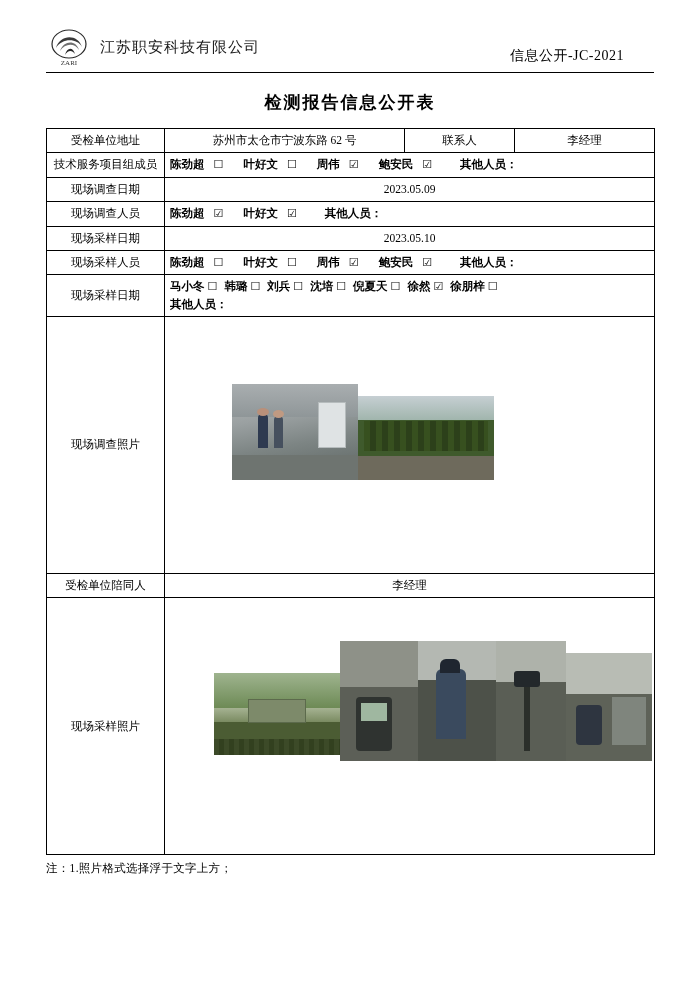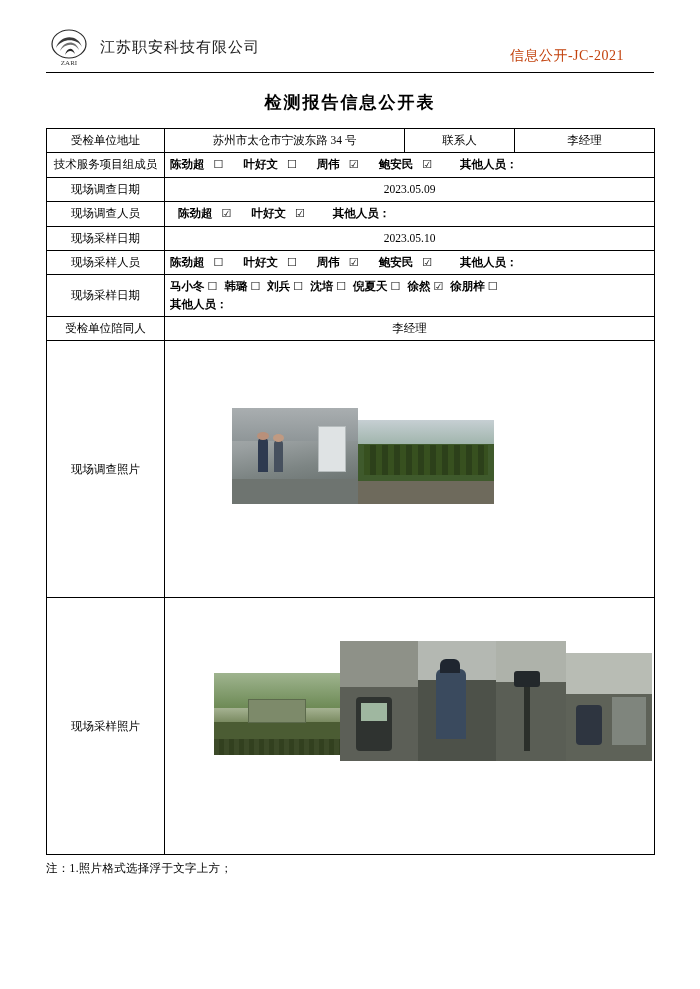--- a/index.html
+++ b/index.html
@@ -50,21 +50,21 @@
   .logo svg { display:block; }
   .company-name {
     font-size: 15px;
     letter-spacing: 1px;
     color: #1a1a1a;
     font-family: "Liberation Serif", serif;
     padding-bottom: 2px;
   }
   .header-right {
     font-size: 14px;
-    color: #c2410c;
+    color: #000000;
     padding-bottom: 3px;
     padding-right: 30px;
     letter-spacing: 0.5px;
   }
   
   .doc-title {
     text-align: center;
     font-size: 17px;
     font-weight: bold;
     letter-spacing: 2px;
@@ -175,62 +175,57 @@
     <table class="main">
       <colgroup>
         <col style="width:118px">
         <col style="width:240px">
         <col style="width:110px">
         <col style="width:140px">
       </colgroup>
       <tbody>
         <tr style="height:22px">
           <td class="lbl">受检单位地址</td>
-          <td class="ctr">苏州市太仓市宁波东路 34 号</td>
+          <td class="ctr">苏州市太仓市宁波东路 62 号</td>
           <td class="lbl">联系人</td>
           <td class="ctr">李经理</td>
         </tr>
         <tr style="height:22px">
           <td class="lbl">技术服务项目组成员</td>
           <td colspan="3" class="val cellpad">
             <span class="members"><span style="margin-right: 14px; white-space: nowrap;"><span>陈劲超</span><span class="chk" style="margin-left: 3px;">☐</span></span><span style="margin-right: 14px; white-space: nowrap;"><span>叶好文</span><span class="chk" style="margin-left: 3px;">☐</span></span><span style="margin-right: 14px; white-space: nowrap;"><span>周伟</span><span class="chk" style="margin-left: 3px;">☑</span></span><span style="margin-right: 14px; white-space: nowrap;"><span>鲍安民</span><span class="chk" style="margin-left: 3px;">☑</span></span><span style="margin-left: 8px;">其他人员：</span></span>
           </td>
         </tr>
         <tr style="height:22px">
           <td class="lbl">现场调查日期</td>
           <td colspan="3" class="ctr">2023.05.09</td>
         </tr>
         <tr style="height:22px">
           <td class="lbl">现场调查人员</td>
           <td colspan="3" class="val cellpad">
-            <span class="members"><span style="margin-right: 14px; white-space: nowrap; margin-left: 8px;"><span>陈劲超</span><span class="chk" style="margin-left: 3px;">☑</span></span><span style="margin-right: 14px; white-space: nowrap;"><span>叶好文</span><span class="chk" style="margin-left: 3px;">☑</span></span><span style="margin-left: 8px;">其他人员：</span></span>
+            <span class="members"><span style="margin-right: 14px; white-space: nowrap;"><span>陈劲超</span><span class="chk" style="margin-left: 3px;">☑</span></span><span style="margin-right: 14px; white-space: nowrap;"><span>叶好文</span><span class="chk" style="margin-left: 3px;">☑</span></span><span style="margin-left: 8px;">其他人员：</span></span>
           </td>
         </tr>
         <tr style="height:22px">
           <td class="lbl">现场采样日期</td>
           <td colspan="3" class="ctr">2023.05.10</td>
         </tr>
         <tr style="height:22px">
           <td class="lbl">现场采样人员</td>
           <td colspan="3" class="val cellpad">
             <span class="members"><span style="margin-right: 14px; white-space: nowrap;"><span>陈劲超</span><span class="chk" style="margin-left: 3px;">☐</span></span><span style="margin-right: 14px; white-space: nowrap;"><span>叶好文</span><span class="chk" style="margin-left: 3px;">☐</span></span><span style="margin-right: 14px; white-space: nowrap;"><span>周伟</span><span class="chk" style="margin-left: 3px;">☑</span></span><span style="margin-right: 14px; white-space: nowrap;"><span>鲍安民</span><span class="chk" style="margin-left: 3px;">☑</span></span><span style="margin-left: 8px;">其他人员：</span></span>
           </td>
         </tr>
         <tr style="height:40px">
           <td class="lbl">现场采样日期</td>
           <td colspan="3" class="val cellpad">
             <div><span style="margin-right: 7px; white-space: nowrap;"><span>马小冬</span><span class="chk" style="margin-left: 3px;">☐</span></span><span style="margin-right: 7px; white-space: nowrap;"><span>韩璐</span><span class="chk" style="margin-left: 3px;">☐</span></span><span style="margin-right: 7px; white-space: nowrap;"><span>刘兵</span><span class="chk" style="margin-left: 3px;">☐</span></span><span style="margin-right: 7px; white-space: nowrap;"><span>沈培</span><span class="chk" style="margin-left: 3px;">☐</span></span><span style="margin-right: 7px; white-space: nowrap;"><span>倪夏天</span><span class="chk" style="margin-left: 3px;">☐</span></span><span style="margin-right: 7px; white-space: nowrap;"><span>徐然</span><span class="chk" style="margin-left: 3px;">☑</span></span><span style="margin-right: 7px; white-space: nowrap;"><span>徐朋梓</span><span class="chk" style="margin-left: 3px;">☐</span></span></div>
             <div>其他人员：</div>
           </td>
         </tr>
-        <tr style="height:22px">
-          <td class="lbl">受检单位陪同人</td>
-          <td colspan="3" class="ctr">李经理</td>
-        </tr>
-
         <tr>
           <td class="photo-label">现场调查照片</td>
           <td colspan="3" class="photo-cell">
             <div class="photo-wrap">
               <div class="ph a" style="left:62px; top:64px; width:126px; height:96px;">
                 <div style="position:absolute;left:0;top:0;width:100%;height:34%;background:linear-gradient(180deg,#a9aeb0,#8f9698);"></div>
                 <div style="position:absolute;left:0;bottom:0;width:100%;height:26%;background:#6e7470;"></div>
                 <div style="position:absolute;left:26px;top:30px;width:10px;height:34px;background:#2e3a50;border-radius:4px 4px 0 0;"></div>
                 <div style="position:absolute;left:25px;top:24px;width:12px;height:8px;background:#b9907a;border-radius:50%;"></div>
                 <div style="position:absolute;left:42px;top:32px;width:9px;height:32px;background:#46505e;border-radius:4px 4px 0 0;"></div>
@@ -240,20 +235,25 @@
               <div class="ph b" style="left:188px; top:76px; width:136px; height:84px;">
                 <div style="position:absolute;left:0;top:0;width:100%;height:30%;background:linear-gradient(180deg,#c6cfd3,#9fb4ab);"></div>
                 <div style="position:absolute;left:0;top:28%;width:100%;height:46%;background:#3f5a2c;"></div>
                 <div style="position:absolute;left:0;bottom:0;width:100%;height:28%;background:#6e6a5c;"></div>
                 <div style="position:absolute;left:6px;top:30%;width:124px;height:30px;background:repeating-linear-gradient(90deg,#37501f 0 6px,#2c401a 6px 12px);"></div>
               </div>
             </div>
           </td>
         </tr>
 
+        <tr style="height:22px">
+          <td class="lbl">受检单位陪同人</td>
+          <td colspan="3" class="ctr">李经理</td>
+        </tr>
+
         <tr>
           <td class="photo-label">现场采样照片</td>
           <td colspan="3" class="photo-cell">
             <div class="photo-wrap">
               <div class="ph c" style="left:44px; top:72px; width:126px; height:82px;">
                 <div style="position:absolute;left:0;top:0;width:100%;height:42%;background:linear-gradient(180deg,#9fb48f,#6d8a55);"></div>
                 <div style="position:absolute;left:0;bottom:0;width:100%;height:40%;background:#4b5c33;"></div>
                 <div style="position:absolute;left:34px;top:26px;width:56px;height:22px;background:#7d8a6a;border:1px solid #5c6a4c;"></div>
                 <div style="position:absolute;left:0;bottom:0;width:100%;height:16px;background:repeating-linear-gradient(90deg,#3c4a28 0 5px,#32401f 5px 10px);"></div>
               </div>

